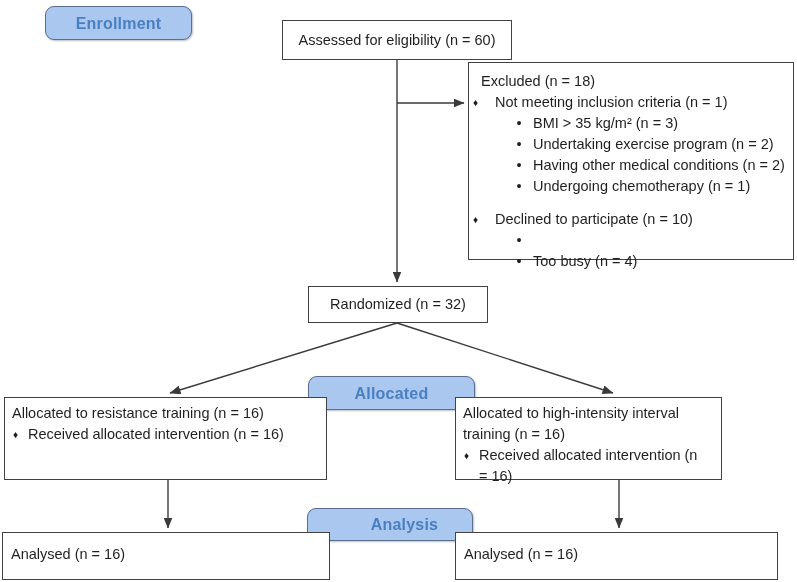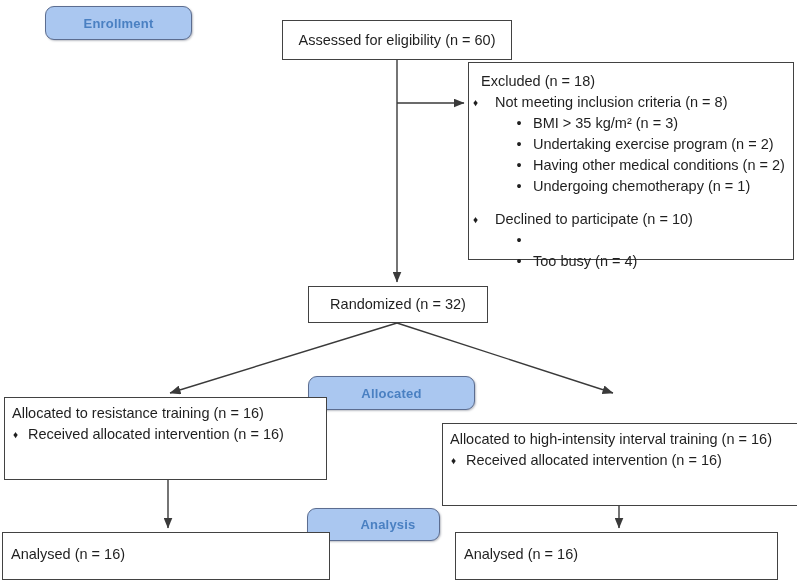--- a/index.html
+++ b/index.html
@@ -28,21 +28,21 @@
   .badge {
     position: absolute;
     background: var(--badge-fill, #aac7f0);
     border: 1.6px solid var(--badge-border, #5c6d90);
     border-radius: 9px;
     box-sizing: border-box;
     display: flex;
     align-items: center;
     justify-content: center;
     font-weight: bold;
-    font-size: 13px;
+    font-size: 16px;
     letter-spacing: 0.2px;
     color: var(--badge-text, #4a80c2);
     box-shadow: 1px 1px 2px rgba(60,70,90,0.35);
   }
 
   
   .excluded { padding: 8px 6px 4px 0; }
   .x-title { padding-left: 12px; }
   .line { display: flex; }
   .blt-d {
@@ -88,33 +88,33 @@
     <line x1="168" y1="480" x2="168" y2="528" marker-end="url(#ah)"></line>
     <line x1="619" y1="480" x2="619" y2="528" marker-end="url(#ah)"></line>
   </svg>
 
   <div class="badge" style="left:45px; top:6px; width:147px; height:34px;">
     <span>Enrollment</span>
   </div>
   <div class="badge" style="left:308px; top:376px; width:167px; height:34px;">
     <span>Allocated</span>
   </div>
-  <div class="badge" style="left:307px; top:508px; width:133px; height:33px;padding-left:29px;">
+  <div class="badge" style="left:307px; top:508px; width:166px; height:33px;padding-left:29px;">
     <span>Analysis</span>
   </div>
 
   <div class="box centered" style="left:282px; top:20px; width:230px; height:40px;">
     <span>Assessed for eligibility (n = 60)</span>
   </div>
 
   <div class="box excluded" style="left:468px; top:62px; width:326px; height:198px;">
     <div class="x-title">Excluded (n = 18)</div>
     <div class="line">
       <span class="blt-d">♦</span>
-      <span>Not meeting inclusion criteria (n = 8)</span>
+      <span>Not meeting inclusion criteria (n = 1)</span>
     </div>
     <div class="line lvl2">
       <span class="blt-dot">•</span>
       <span>BMI &gt; 35 kg/m² (n = 3)</span>
     </div>
     <div class="line lvl2">
       <span class="blt-dot">•</span>
       <span>Undertaking exercise program (n = 2)</span>
     </div>
     <div class="line lvl2">
@@ -143,21 +143,21 @@
   </div>
 
   <div class="box allocbox" style="left:4px; top:397px; width:323px; height:83px;">
     <div>Allocated to resistance training (n = 16)</div>
     <div class="line alloc-detail">
       <span class="blt-d">♦</span>
       <span>Received allocated intervention (n = 16)</span>
     </div>
   </div>
 
-  <div class="box allocbox" style="left:442px; top:397px; width:356px; height:83px;margin-top:26px;">
+  <div class="box allocbox" style="left:455px; top:397px; width:267px; height:83px;">
     <div>Allocated to high-intensity interval training (n = 16)</div>
     <div class="line alloc-detail">
       <span class="blt-d">♦</span>
       <span>Received allocated intervention (n = 16)</span>
     </div>
   </div>
 
   <div class="box analysedbox" style="left:2px; top:532px; width:328px; height:48px;">
     <span>Analysed (n = 16)</span>
   </div>

